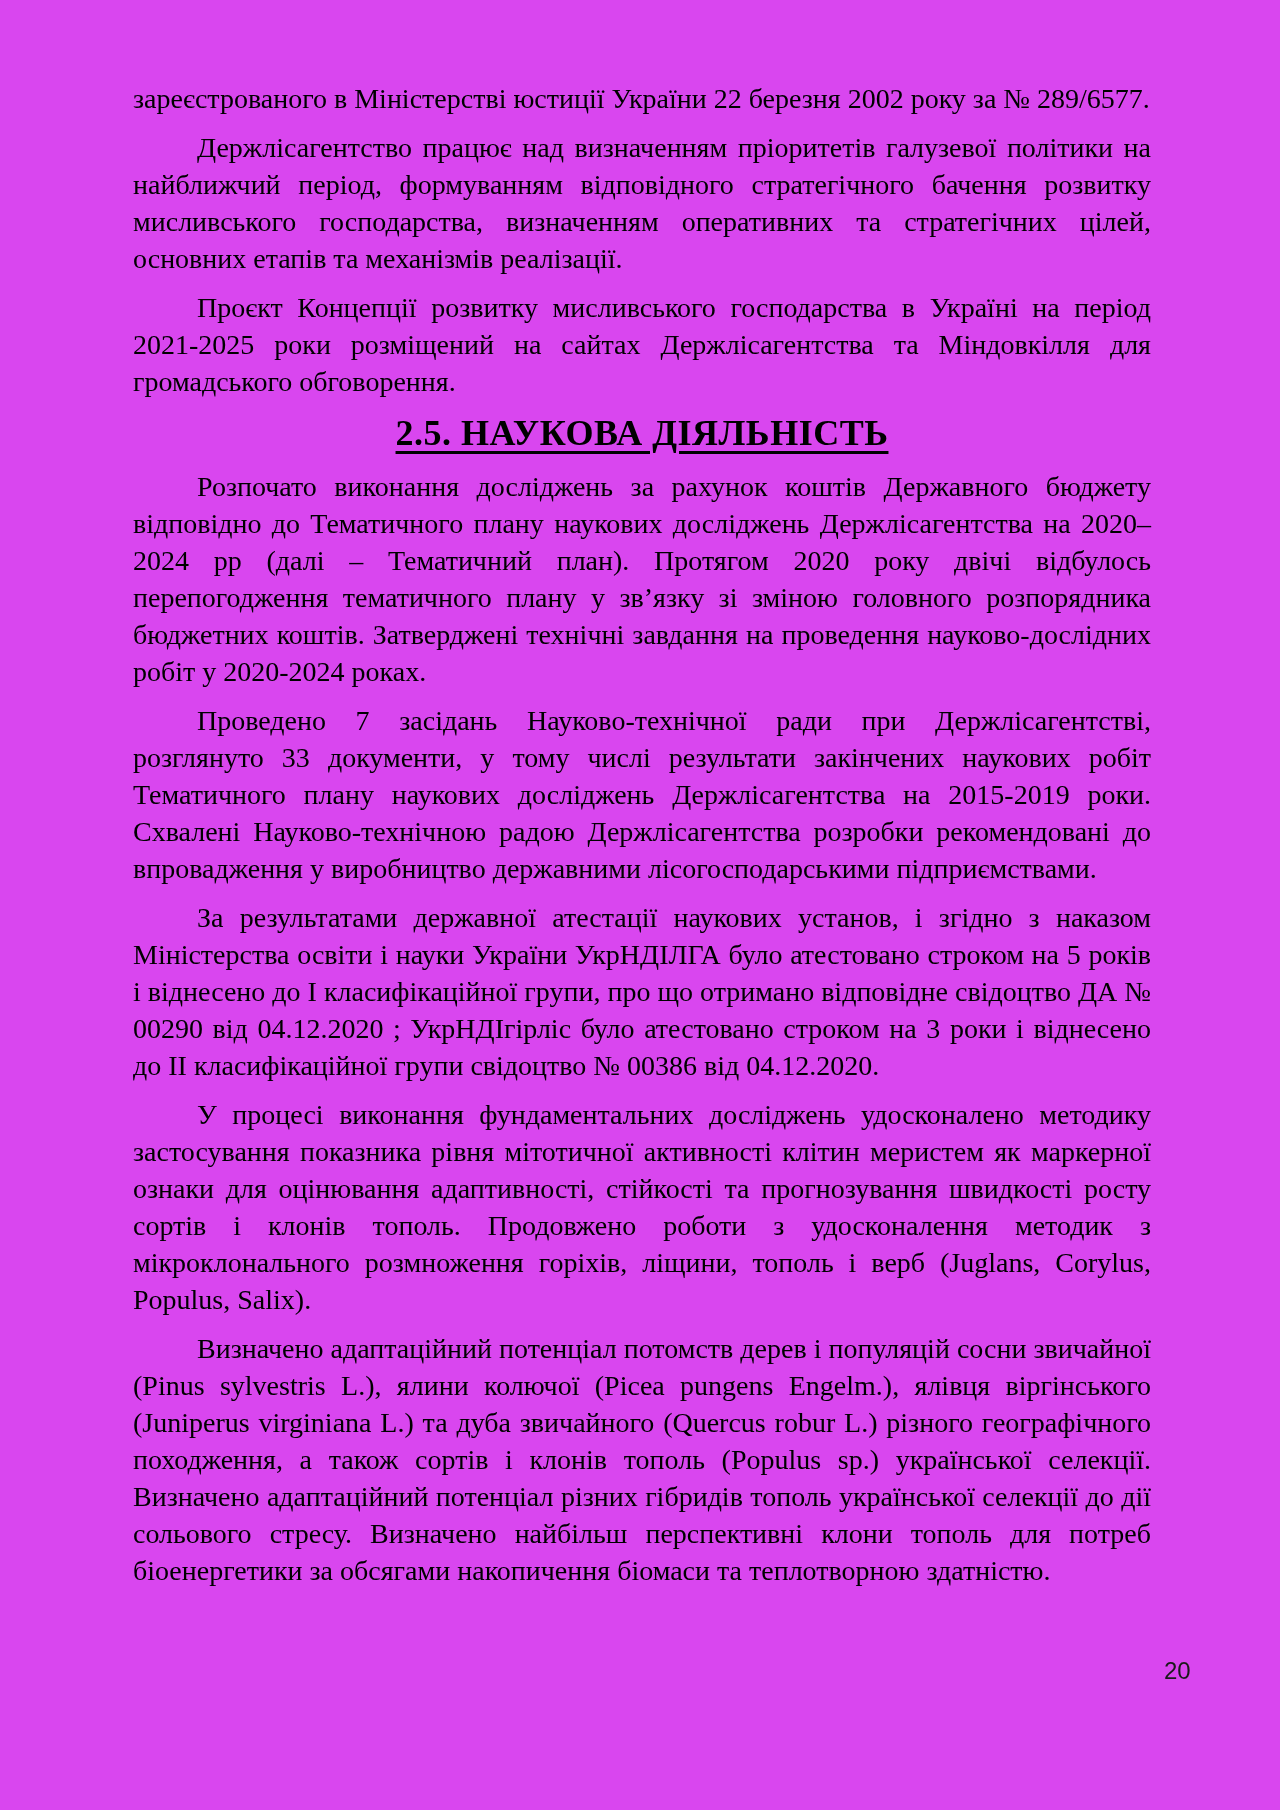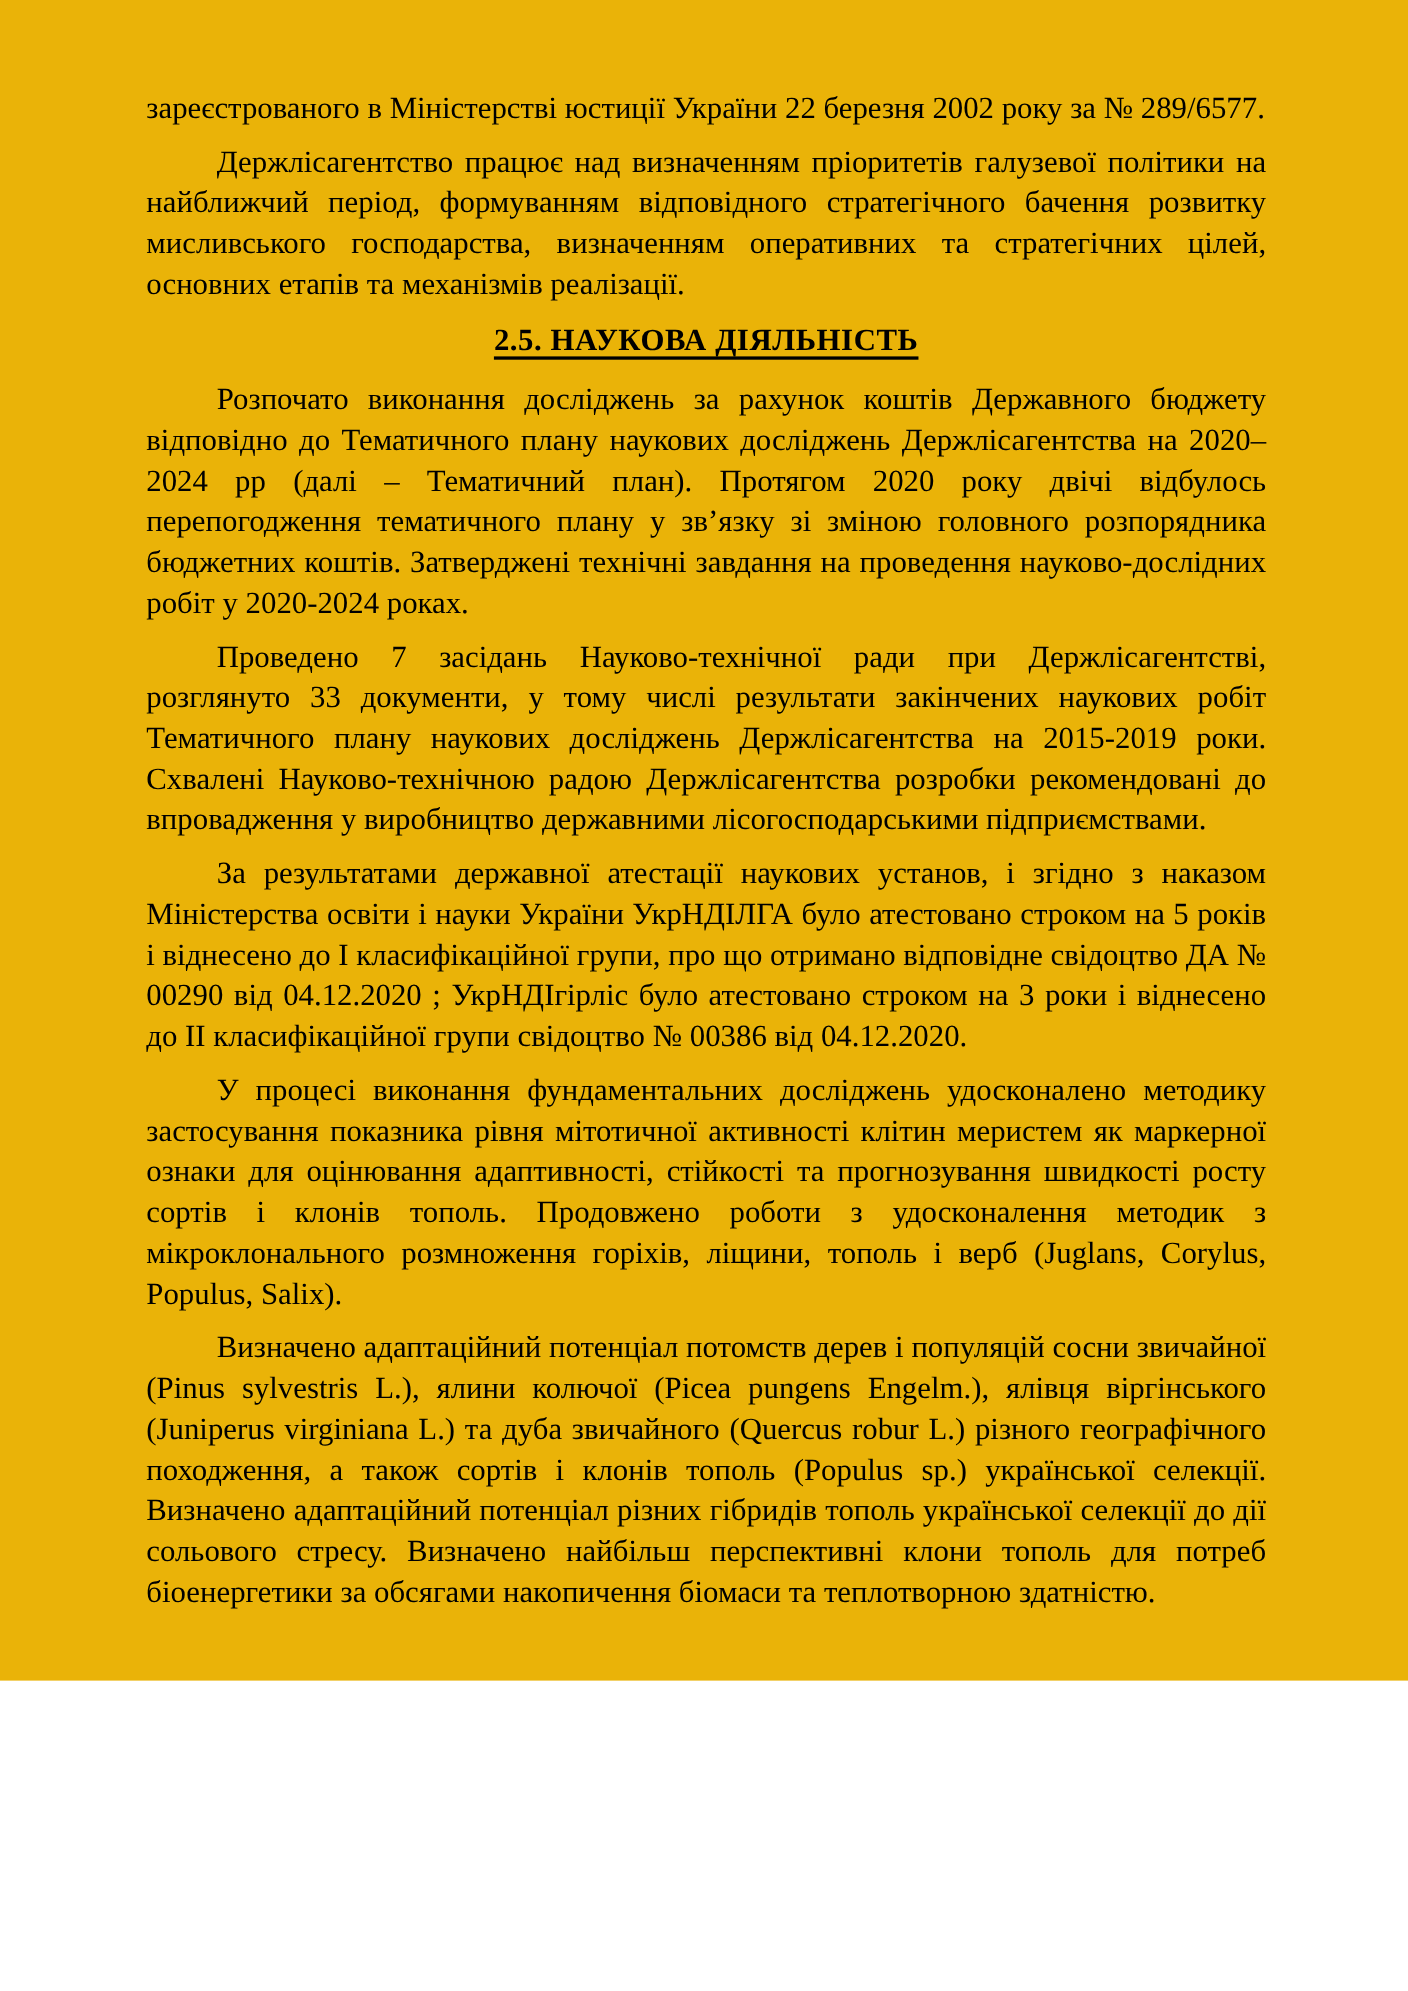--- a/index.html
+++ b/index.html
@@ -3,22 +3,22 @@
 <meta charset="utf-8">
 <style>
   html, body {
     margin: 0;
     padding: 0;
     background: #ffffff;
   }
   .page {
     position: relative;
     width: 1280px;
-    height: 1528px;
-    background: #eab308;
+    height: 1810px;
+    background: #d946ef;
     color: #000000;
     font-family: "Liberation Serif", "DejaVu Serif", serif;
     overflow: hidden;
   }
   .content {
     position: absolute;
     left: 133px;
     top: 80px;
     width: 1018px;
   }
@@ -27,21 +27,21 @@
     font-size: 28px;
     line-height: 37px;
     text-align: justify;
     text-indent: 64px;
   }
   p.para.no-indent {
     text-indent: 0;
   }
   h2.section-heading {
     margin: 0 0 14px 0;
-    font-size: 28px;
+    font-size: 36px;
     line-height: 42px;
     font-weight: bold;
     text-align: center;
     letter-spacing: 0.5px;
   }
   h2.section-heading .underlined {
     text-decoration: underline;
     text-decoration-thickness: 3px;
     text-underline-offset: 6px;
   }
@@ -58,20 +58,21 @@
 </head>
 <body>
 
 <div class="page">
   <div class="content">
 
     <p class="para no-indent">зареєстрованого в Міністерстві юстиції України 22 березня 2002 року за № 289/6577.</p>
 
     <p class="para">Держлісагентство працює над визначенням пріоритетів галузевої політики на найближчий період, формуванням відповідного стратегічного бачення розвитку мисливського господарства, визначенням оперативних та стратегічних цілей, основних етапів та механізмів реалізації.</p>
 
+    <p class="para">Проєкт Концепції розвитку мисливського господарства в Україні на період 2021-2025 роки розміщений на сайтах Держлісагентства та Міндовкілля для громадського обговорення.</p>
 
     <h2 class="section-heading">
       <span class="underlined">2.5. НАУКОВА ДІЯЛЬНІСТЬ</span>
     </h2>
 
     <p class="para">Розпочато виконання досліджень за рахунок коштів Державного бюджету відповідно до Тематичного плану наукових досліджень Держлісагентства на 2020–2024 рр (далі – Тематичний план). Протягом 2020 року двічі відбулось перепогодження тематичного плану у зв’язку зі зміною головного розпорядника бюджетних коштів. Затверджені технічні завдання на проведення науково-дослідних робіт у 2020-2024 роках.</p>
 
     <p class="para">Проведено 7 засідань Науково-технічної ради при Держлісагентстві, розглянуто 33 документи, у тому числі результати закінчених наукових робіт Тематичного плану наукових досліджень Держлісагентства на 2015-2019 роки. Схвалені Науково-технічною радою Держлісагентства розробки рекомендовані до впровадження у виробництво державними лісогосподарськими підприємствами.</p>
 
     <p class="para">За результатами державної атестації наукових установ, і згідно з наказом Міністерства освіти і науки України УкрНДІЛГА було атестовано строком на 5 років і віднесено до І класифікаційної групи, про що отримано відповідне свідоцтво ДА № 00290 від 04.12.2020 ; УкрНДІгірліс було атестовано строком на 3 роки і віднесено до ІІ класифікаційної групи свідоцтво № 00386  від 04.12.2020.</p>

